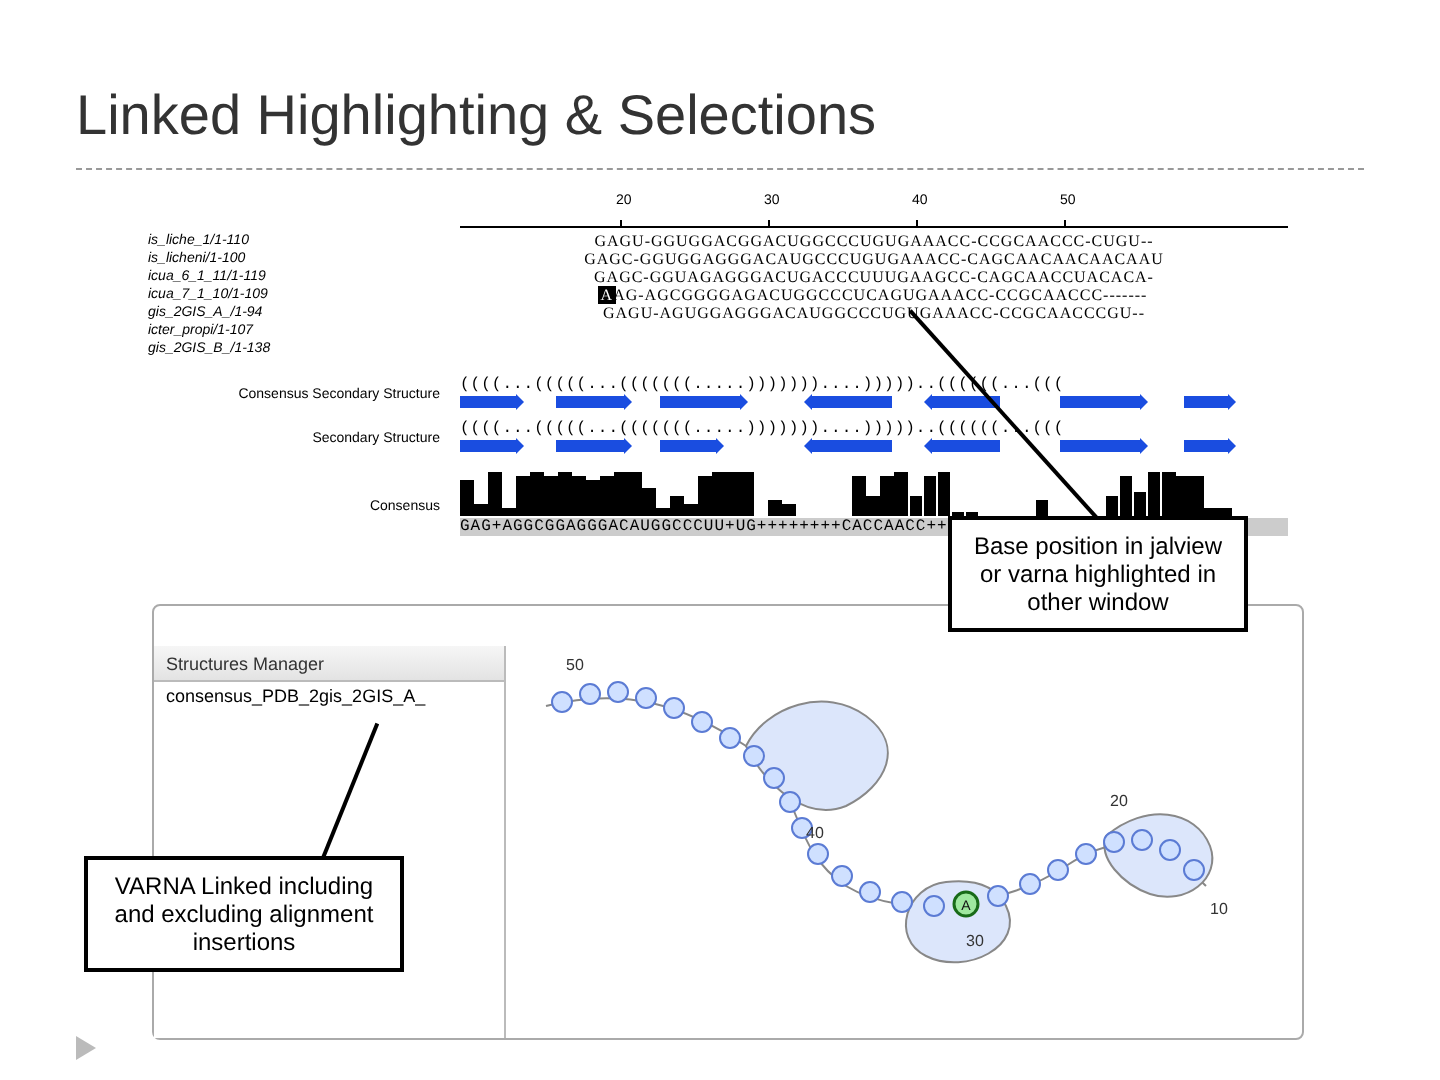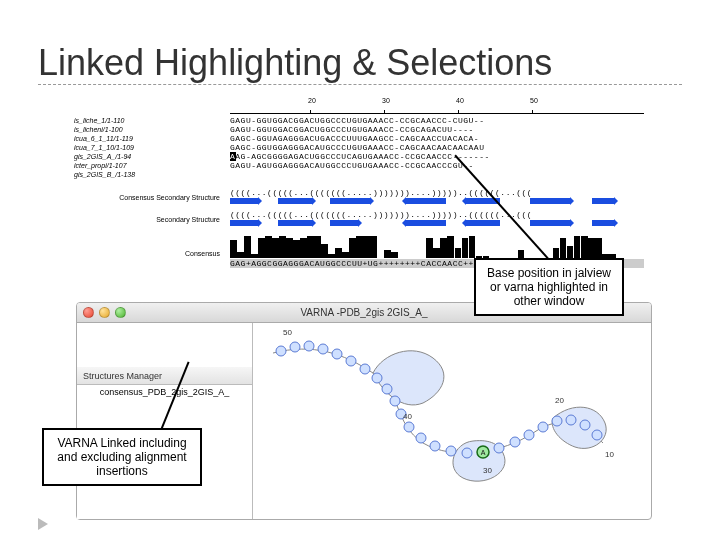--- a/index.html
+++ b/index.html
@@ -8,21 +8,21 @@
     height: 540px;
     background: #fff;
     font-family: Arial, Helvetica, sans-serif;
     position: relative;
     overflow: hidden;
   }
   .slide-title {
     position: absolute;
     left: 38px;
     top: 42px;
-    font-size: 36px;
+    font-size: 28px;
     color: #333;
     font-weight: 400;
   }
   .title-underline {
     position: absolute;
     left: 38px;
     top: 84px;
     width: 644px;
     height: 0;
     border-top: 1px dashed #999;
@@ -58,25 +58,26 @@
     font-size: 7px;
     color: #000;
   }
   .ruler span { position: absolute; top: -7px; }
   .tick { position: absolute; bottom: 0; width: 1px; height: 3px; background: #000; }
   .seq-rows {
     position: absolute;
     left: 156px;
     top: 12px;
     width: 414px;
-    font-family: Liberation Mono, monospace;
+    font-family: Liberation Serif, serif;
     font-size: 8px;
     line-height: 9px;
     color: #000;
     letter-spacing: 0.5px;
+    text-align: center;
   }
   .seq-rows div { white-space: nowrap; overflow: hidden; }
   .hl-base {
     display: inline-block;
     background: #000;
     color: #fff;
     padding: 0 1px;
     margin: 0 -1px;
   }
   .track-label {
@@ -205,24 +206,23 @@
     background: #fff;
   }
   .varna-side-head {
     height: 18px;
     background: linear-gradient(#f6f6f6,#e3e3e3);
     border-bottom: 1px solid #bbb;
     font-size: 9px;
     line-height: 18px;
     padding-left: 6px;
     color: #333;
-    margin-top: 44px;
   }
   .varna-list { font-size: 9px; }
-  .varna-list div { padding: 2px 6px; white-space: nowrap; text-align: center; }
+  .varna-list div { padding: 2px 6px; white-space: nowrap; }
   .varna-list .sel { background: #3a6bd6; color: #fff; }
   .varna-canvas {
     position: absolute;
     left: 176px; top: 0; right: 0; bottom: 0;
     overflow: hidden;
   }
   
   .callout {
     position: absolute;
     border: 2px solid #000;
@@ -273,23 +273,22 @@
     <div>is_liche_1/1-110</div>
     <div>is_licheni/1-100</div>
     <div>icua_6_1_11/1-119</div>
     <div>icua_7_1_10/1-109</div>
     <div>gis_2GIS_A_/1-94</div>
     <div>icter_propi/1-107</div>
     <div>gis_2GIS_B_/1-138</div>
   </div>
   <div class="seq-rows">
     <div>GAGU-GGUGGACGGACUGGCCCUGUGAAACC-CCGCAACCC-CUGU--</div>
-    <div>GAGU-GGUGGACGGACUGGCCCUGUGAAACC-CCGCAGACUU----</div>
+    <div>GAGC-GGUGGAGGGACAUGCCCUGUGAAACC-CAGCAACAACAACAAU</div>
     <div>GAGC-GGUAGAGGGACUGACCCUUUGAAGCC-CAGCAACCUACACA-</div>
-    <div>GAGC-GGUGGAGGGACAUGCCCUGUGAAACC-CAGCAACAACAACAAU</div>
     <div><span class="hl-base">A</span><span>AG-AGCGGGGAGACUGGCCCUCAGUGAAACC-CCGCAACCC-------</span></div>
     <div>GAGU-AGUGGAGGGACAUGGCCCUGUGAAACC-CCGCAACCCGU--</div>
   </div>
 
   <div class="track-label lbl-css">Consensus Secondary Structure</div>
   <div class="bracket-row br-css">((((...(((((...(((((((.....)))))))....)))))..((((((...(((</div>
   <div class="arrow-row ar-css" id="arcss">
       <div class="bar" style="left: 0px; width: 28px;"></div>
       <div class="bar" style="left: 48px; width: 34px;"></div>
       <div class="bar" style="left: 100px; width: 40px;"></div>
@@ -370,26 +369,20 @@
       <span style="height: 4px;"></span>
       <span style="height: 0px;"></span>
       <span style="height: 0px;"></span>
       <span style="height: 0px;"></span>
       <span style="height: 0px;"></span>
     </div>
   <div class="cons-seq">GAG+AGGCGGAGGGACAUGGCCCUU+UG++++++++CACCAACC++++++</div>
 </div>
 
 <div class="varna-window">
-  <div class="varna-titlebar">
-    <div class="tl-btn tl-close"></div>
-    <div class="tl-btn tl-min"></div>
-    <div class="tl-btn tl-max"></div>
-    <span>VARNA -PDB_2gis 2GIS_A_</span>
-  </div>
   <div class="varna-body">
     <div class="varna-side">
       <div class="varna-side-head">Structures Manager</div>
       <div class="varna-list">
         <div>consensus_PDB_2gis_2GIS_A_</div>
       </div>
     </div>
     <div class="varna-canvas">
       <svg width="400" height="198" viewBox="0 0 400 198">
         <g stroke="#888" stroke-width="1" fill="#dce6fb">

